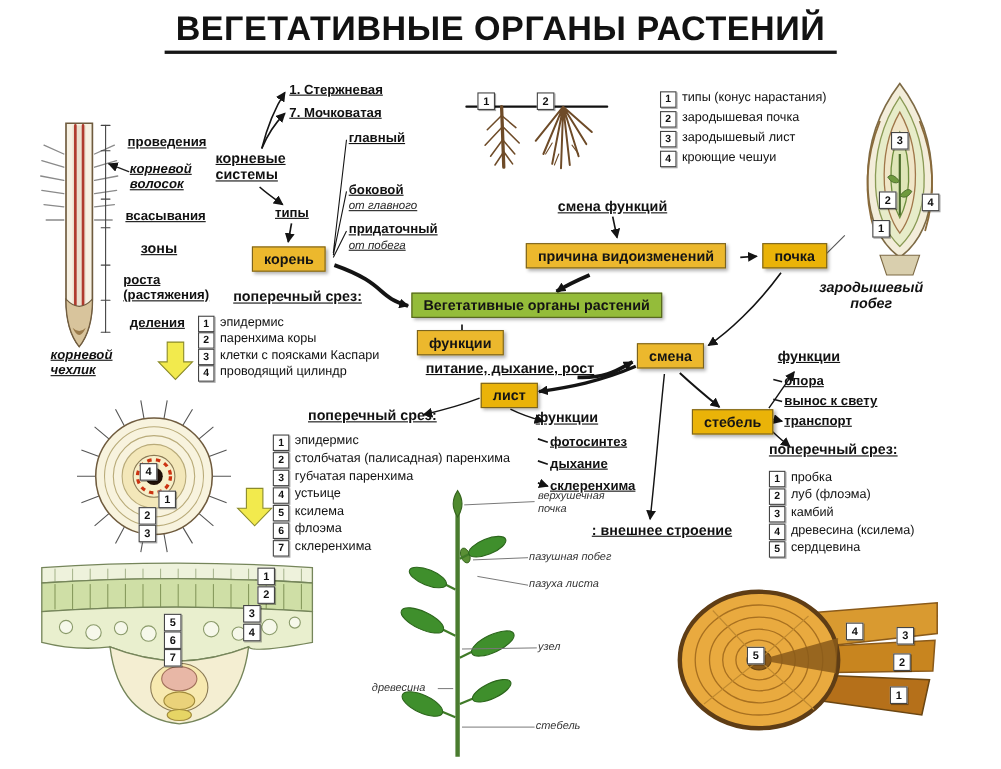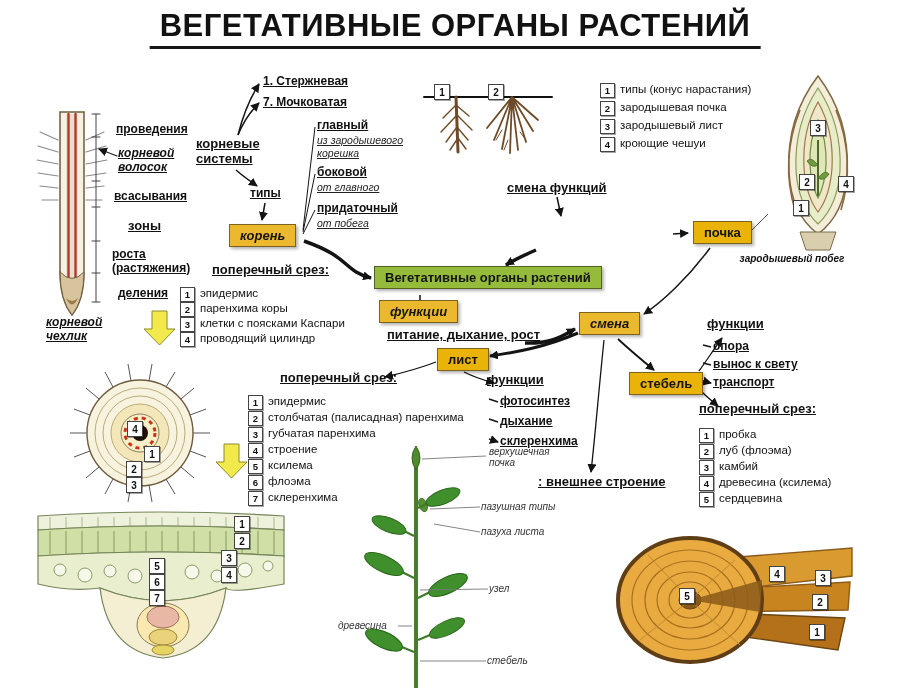--- a/index.html
+++ b/index.html
@@ -8,21 +8,21 @@
   .abs{position:absolute;}
   .title{left:50%;top:8px;transform:translateX(-50%);font-size:31px;font-weight:800;
          letter-spacing:.5px;white-space:nowrap;border-bottom:3px solid #161616;
          padding:0 10px 2px 10px;color:#121212;}
   .lbl{font-weight:700;font-size:12px;text-decoration:underline;line-height:1.15;}
   .big{font-size:13px;}
   .ital{font-style:italic;}
   .note{font-style:italic;font-size:10.5px;text-decoration:underline;line-height:1.2;color:#222;}
   .cbox{position:absolute;border:1.5px solid #7a6320;padding:3px 10px;font-weight:700;
         font-size:13px;color:#141414;box-shadow:2px 2px 3px rgba(0,0,0,.3);white-space:nowrap;}
-  .gold{background:#ecb82d;font-style:italic;}
+  .gold{background:#ecb82d;}
   .pale{background:#eab308;}
   .green{background:#94bc3a;border-color:#53611d;}
   .nrow{position:absolute;display:flex;align-items:flex-start;gap:5px;font-size:11.5px;
         color:#111;white-space:nowrap;line-height:13px;}
   .nbox{width:13px;height:13px;min-width:13px;border:1px solid #444;background:#fff;
         display:flex;align-items:center;justify-content:center;font-size:9.5px;font-weight:700;
         box-shadow:1px 1px 0 rgba(0,0,0,.35);}
   .fmark{position:absolute;width:14px;height:14px;border:1px solid #444;background:#fff;
          display:flex;align-items:center;justify-content:center;font-size:10px;font-weight:700;
          box-shadow:1px 1px 0 rgba(0,0,0,.35);z-index:5;}
@@ -194,21 +194,20 @@
 
   <div class="abs lbl big txt" style="left:196px;top:137px;width:80px">корневые системы</div>
   <div class="abs lbl txt" style="left:263px;top:75px">1. Стержневая</div>
   <div class="abs lbl txt" style="left:263px;top:96px">7. Мочковатая</div>
   <div class="abs lbl txt" style="left:250px;top:187px">типы</div>
   <div class="fmark txt" style="left:434px;top:84px">1</div>
   <div class="fmark txt" style="left:488px;top:84px">2</div>
 
   <div class="cbox gold txt" style="left:229px;top:224px">корень</div>
   <div class="abs lbl txt" style="left:317px;top:119px">главный</div>
-  <div class="abs note txt" style="left:317px;top:134px;width:118px">из зародышевого корешка</div>
   <div class="abs lbl txt" style="left:317px;top:166px">боковой</div>
   <div class="abs note txt" style="left:317px;top:181px">от главного</div>
   <div class="abs lbl txt" style="left:317px;top:202px">придаточный</div>
   <div class="abs note txt" style="left:317px;top:217px">от побега</div>
 
   <div class="abs lbl big txt" style="left:212px;top:263px">поперечный срез:</div>
   <div class="nrow txt" style="left:180px;top:287px">
     <span class="nbox">1</span>
     <span>эпидермис</span>
   </div>
@@ -225,20 +224,21 @@
     <span>проводящий цилиндр</span>
   </div>
   <div class="fmark txt" style="left:127px;top:421px">4</div>
   <div class="fmark txt" style="left:144px;top:446px">1</div>
   <div class="fmark txt" style="left:126px;top:461px">2</div>
   <div class="fmark txt" style="left:126px;top:477px">3</div>
 
   <div class="cbox green txt" style="left:374px;top:266px">Вегетативные органы растений</div>
   <div class="cbox gold txt" style="left:379px;top:300px">функции</div>
   <div class="abs lbl big txt" style="left:387px;top:328px">питание, дыхание, рост</div>
+  <div class="cbox gold txt" style="left:478px;top:221px">причина видоизменений</div>
   <div class="abs lbl big txt" style="left:507px;top:181px">смена функций</div>
   <div class="cbox pale txt" style="left:693px;top:221px">почка</div>
   <div class="cbox gold txt" style="left:579px;top:312px">смена</div>
   <div class="cbox pale txt" style="left:437px;top:348px">лист</div>
   <div class="cbox pale txt" style="left:629px;top:372px">стебель</div>
 
   <div class="nrow txt" style="left:600px;top:83px">
     <span class="nbox">1</span>
     <span>типы (конус нарастания)</span>
   </div>
@@ -251,38 +251,38 @@
     <span>зародышевый лист</span>
   </div>
   <div class="nrow txt" style="left:600px;top:137px">
     <span class="nbox">4</span>
     <span>кроющие чешуи</span>
   </div>
   <div class="fmark txt" style="left:810px;top:120px">3</div>
   <div class="fmark txt" style="left:799px;top:174px">2</div>
   <div class="fmark txt" style="left:838px;top:176px">4</div>
   <div class="fmark txt" style="left:793px;top:200px">1</div>
-  <div class="abs txt" style="left:737px;top:253px;width:110px;text-align:center;font-weight:700;font-style:italic;font-size:10px">зародышевый побег</div>
+  <div class="abs txt" style="left:737px;top:253px;width:110px;text-align:center;font-weight:700;font-style:italic;font-size:13px">зародышевый побег</div>
 
   <div class="abs lbl big txt" style="left:280px;top:371px">поперечный срез:</div>
   <div class="nrow txt" style="left:248px;top:395px">
     <span class="nbox">1</span>
     <span>эпидермис</span>
   </div>
   <div class="nrow txt" style="left:248px;top:411px">
     <span class="nbox">2</span>
     <span>столбчатая (палисадная) паренхима</span>
   </div>
   <div class="nrow txt" style="left:248px;top:427px">
     <span class="nbox">3</span>
     <span>губчатая паренхима</span>
   </div>
   <div class="nrow txt" style="left:248px;top:443px">
     <span class="nbox">4</span>
-    <span>строение</span>
+    <span>устьице</span>
   </div>
   <div class="nrow txt" style="left:248px;top:459px">
     <span class="nbox">5</span>
     <span>ксилема</span>
   </div>
   <div class="nrow txt" style="left:248px;top:475px">
     <span class="nbox">6</span>
     <span>флоэма</span>
   </div>
   <div class="nrow txt" style="left:248px;top:491px">
@@ -297,21 +297,21 @@
   <div class="fmark txt" style="left:149px;top:574px">6</div>
   <div class="fmark txt" style="left:149px;top:590px">7</div>
 
   <div class="abs lbl big txt" style="left:487px;top:373px">функции</div>
   <div class="abs lbl txt" style="left:500px;top:395px">фотосинтез</div>
   <div class="abs lbl txt" style="left:500px;top:415px">дыхание</div>
   <div class="abs lbl txt" style="left:500px;top:435px">склеренхима</div>
 
   <div class="abs lbl big txt" style="left:538px;top:475px">: внешнее строение</div>
   <div class="slbl txt" style="left:489px;top:446px;width:82px">верхушечная почка</div>
-  <div class="slbl txt" style="left:481px;top:501px">пазушная типы</div>
+  <div class="slbl txt" style="left:481px;top:501px">пазушная побег</div>
   <div class="slbl txt" style="left:481px;top:526px">пазуха листа</div>
   <div class="slbl txt" style="left:489px;top:583px">узел</div>
   <div class="slbl txt" style="left:338px;top:620px">древесина</div>
   <div class="slbl txt" style="left:487px;top:655px">стебель</div>
 
   <div class="abs lbl big txt" style="left:707px;top:317px">функции</div>
   <div class="abs lbl txt" style="left:713px;top:340px">опора</div>
   <div class="abs lbl txt" style="left:713px;top:358px">вынос к свету</div>
   <div class="abs lbl txt" style="left:713px;top:376px">транспорт</div>
   <div class="abs lbl big txt" style="left:699px;top:402px">поперечный срез:</div>

